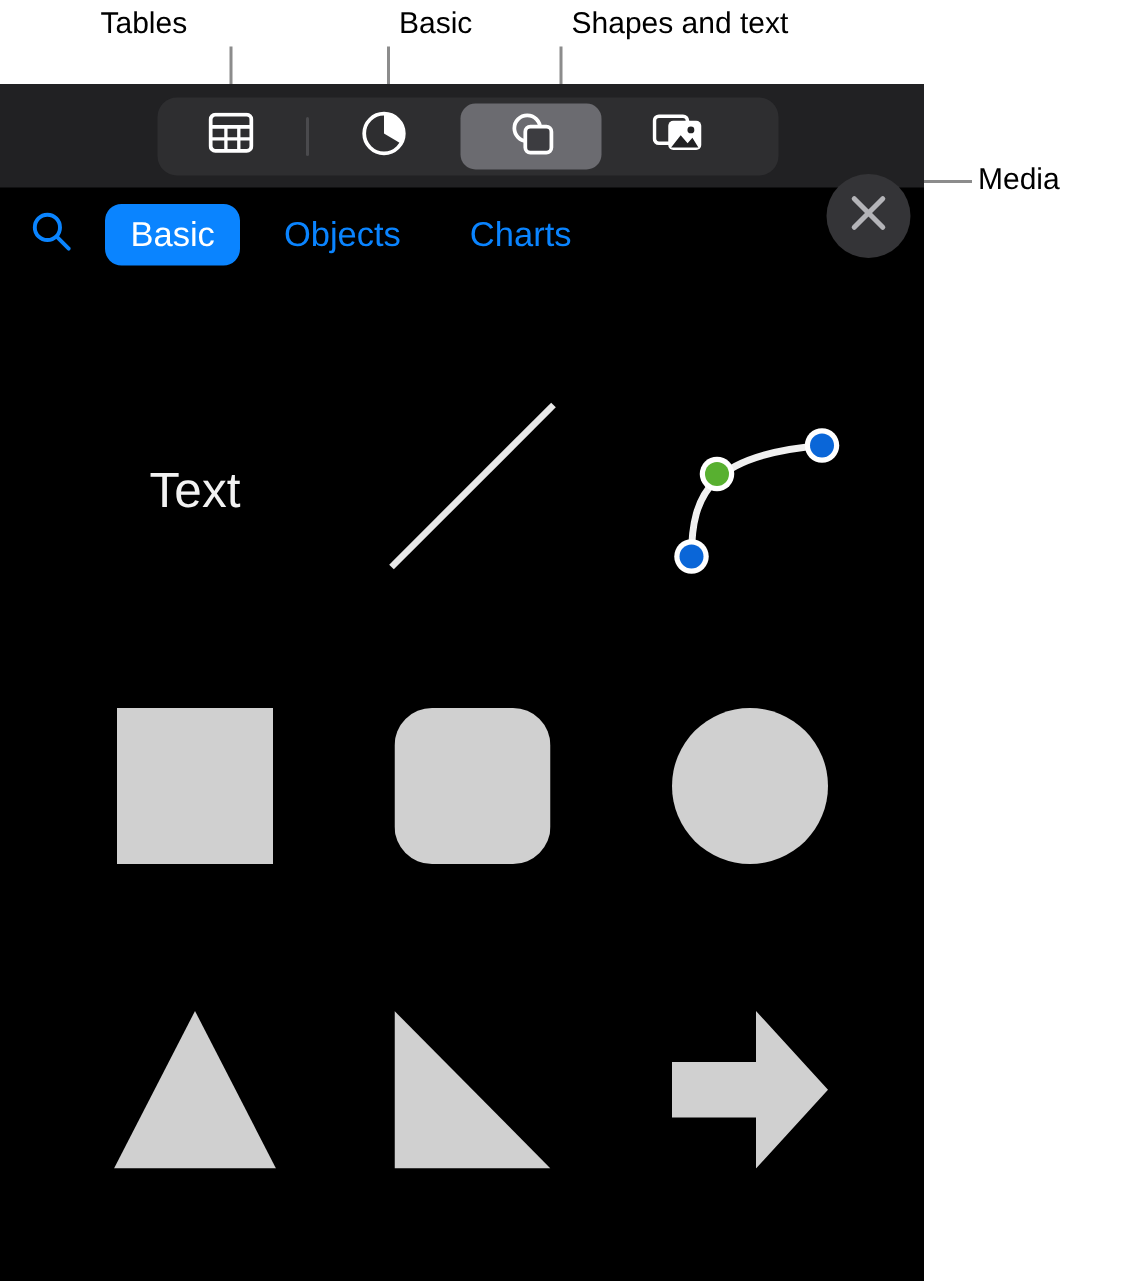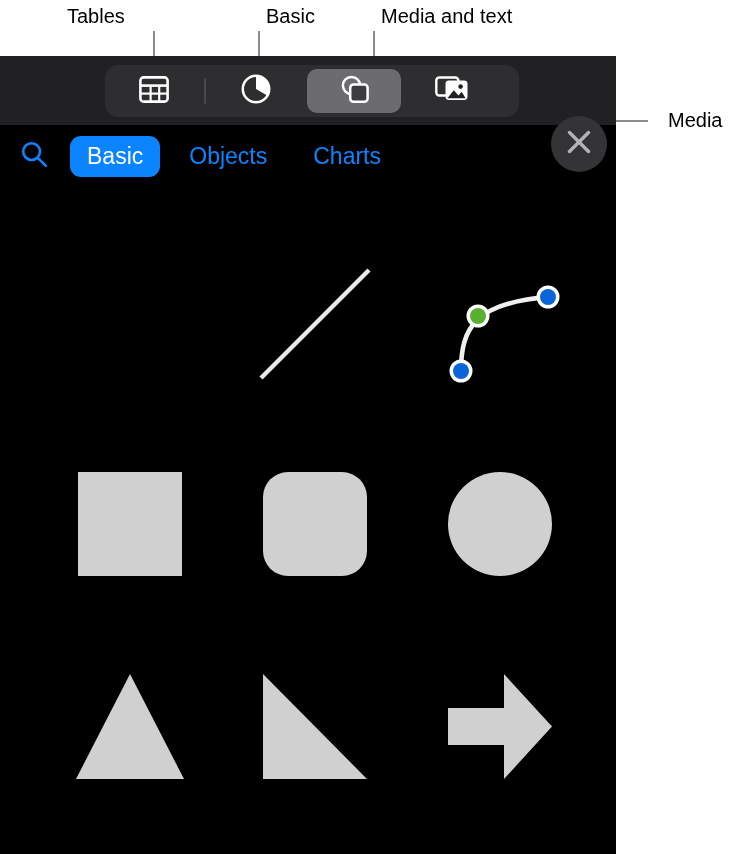--- a/index.html
+++ b/index.html
@@ -157,24 +157,24 @@
 </style>
 </head>
 <body>
 
 <div class="callout-label" style="left:67px; top:2px;">Tables</div>
 <div class="leader leader-v" style="left:153px; top:31px; height:27px;"></div>
 
 <div class="callout-label" style="left:266px; top:2px;">Basic</div>
 <div class="leader leader-v" style="left:258px; top:31px; height:27px;"></div>
 
-<div class="callout-label" style="left:381px; top:2px;">Media and text</div>
+<div class="callout-label" style="left:381px; top:2px;">Shapes and text</div>
 <div class="leader leader-v" style="left:373px; top:31px; height:27px;"></div>
 
-<div class="callout-label" style="left:668px; top:106px;">Media</div>
+<div class="callout-label" style="left:652px; top:106px;">Media</div>
 <div class="leader leader-v" style="left:468px; top:105px; height:17px;"></div>
 <div class="leader leader-h" style="left:468px; top:120px; width:180px;"></div>
 
 <div id="app-panel">
 
   <div id="panel-header">
 
     <div id="segmented-control">
 
       <div class="seg-btn">
@@ -243,20 +243,23 @@
       </span>
     </div>
 
     <div class="cat-tab active" style="margin-left:18px;">Basic</div>
     <div class="cat-tab" style="margin-left:12px;text-align:right;">Objects</div>
     <div class="cat-tab" style="margin-left:12px;">Charts</div>
   </div>
 
   <div id="shape-grid">
 
+    <div class="grid-cell" style="left:40px; top:55px; width:180px; height:160px;">
+      <span class="text-item">Text</span>
+    </div>
 
     <div class="grid-cell" style="left:225px; top:55px; width:180px; height:160px;">
       <span>
         <svg width="130" height="130" viewBox="0 0 130 130">
           <line x1="11" y1="119" x2="119" y2="11" stroke="#e8e8e8" stroke-width="4.4"></line>
         </svg>
       </span>
     </div>
 
     <div class="grid-cell" style="left:410px; top:55px; width:180px; height:160px;">

